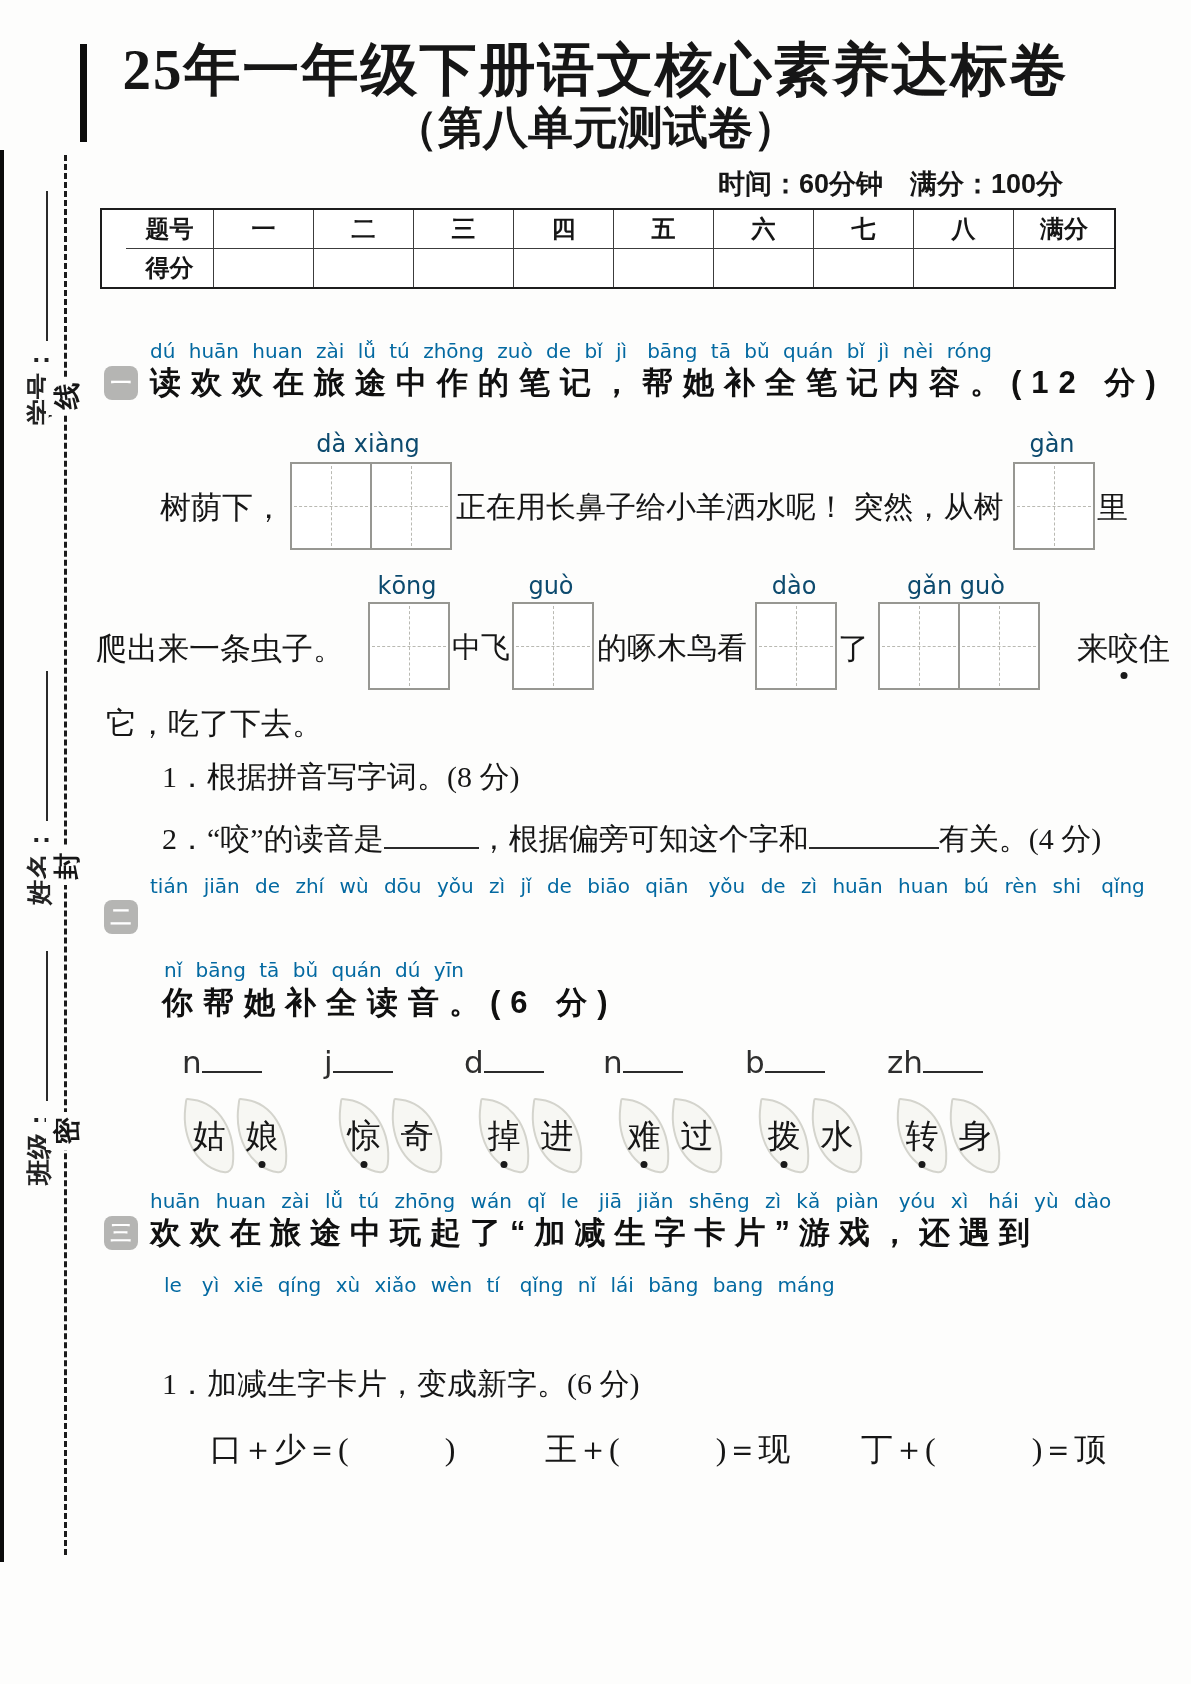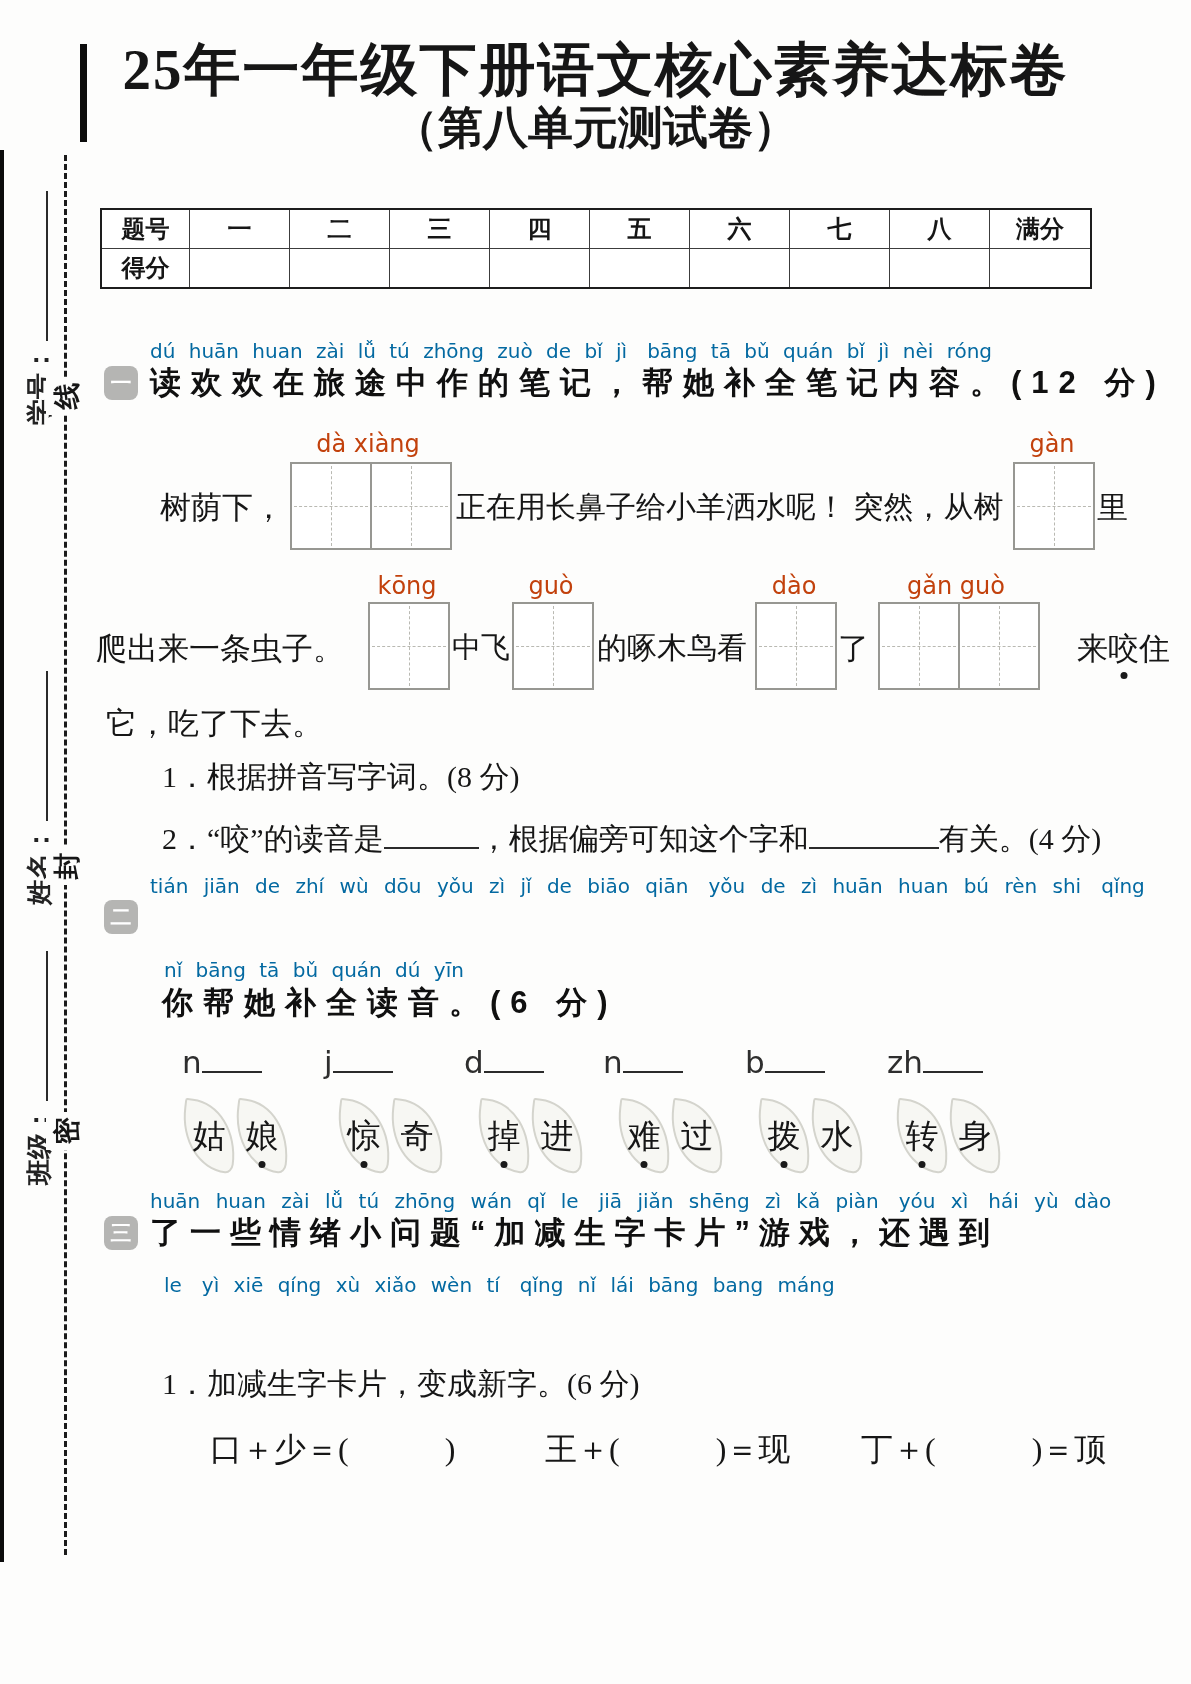--- a/index.html
+++ b/index.html
@@ -20,21 +20,21 @@
   .seal-char { left:48px; width:38px; text-align:center; background:#fdfdfc;
     transform:rotate(-90deg); font-size:27px; font-weight:600; padding:3px 0;
     font-family:"Liberation Sans", sans-serif; }
   
   .title1 { left:0; right:0; top:32px; text-align:center; font-size:57px; font-weight:900; letter-spacing:2px; }
   .title2 { left:0; right:0; top:98px; text-align:center; font-size:45px; font-weight:900; }
   .meta { right:128px; top:166px; font-size:27px; font-weight:700;
     font-family:"Liberation Sans", sans-serif; }
   
   .score-table { left:100px; top:208px; width:988px; display:grid;
-    grid-template-columns:88px repeat(9,100px); border:2px solid #1d1d1d; background:#fff; }
+    grid-template-columns:88px repeat(9,100px); border:2px solid #1d1d1d; background:#fff;padding-left:24px; }
   .score-table div { height:38px; display:flex; align-items:center; justify-content:center;
     border-right:1px solid #3c3c3c; border-bottom:1px solid #3c3c3c;
     font-size:24px; font-weight:700; }
   .score-table div:nth-child(10n) { border-right:none; }
   .score-table div:nth-child(n+11) { border-bottom:none; }
   .intro { left:160px; top:288px; font-size:29px; font-weight:600;
     font-family:"Liberation Sans", sans-serif; }
   
   .pinyin { font-family:"DejaVu Sans", sans-serif; color:#0369a1; font-size:20px; word-spacing:7px; }
   .stem { font-family:"Liberation Sans", sans-serif; font-weight:700; font-size:31px;
@@ -42,21 +42,21 @@
   .badge { width:34px; height:34px; background:#b5b5b3; border-radius:8px; color:#fff;
     display:flex; align-items:center; justify-content:center; font-size:21px; font-weight:700; }
   .hand { font-size:31px; white-space:nowrap; }
   .subq { font-size:30px; white-space:nowrap; }
   
   .tzg-group { display:flex; }
   .tzg { width:78px; height:84px; border:2px solid #979792; background:#fff; position:relative; }
   .tzg + .tzg { margin-left:-2px; }
   .tzg::before { content:""; position:absolute; left:50%; top:2px; bottom:2px; border-left:1px dashed #b9b9b2; }
   .tzg::after  { content:""; position:absolute; top:50%; left:2px; right:2px; border-top:1px dashed #b9b9b2; }
-  .box-pinyin { text-align:center; font-size:24px; color:#c2410c; font-family:"DejaVu Sans", sans-serif; }
+  .box-pinyin { text-align:center; font-size:24px; color:#0c4a6e; font-family:"DejaVu Sans", sans-serif; }
   .blank { display:inline-block; border-bottom:2px solid #2b2b2b; height:1em; vertical-align:baseline; }
   .em-dot { position:relative; display:inline-block; }
   .em-dot::after { content:""; position:absolute; width:7px; height:7px; border-radius:50%;
     background:#1a1a1a; left:50%; bottom:-9px; transform:translateX(-50%); }
   
   .initial-item { font-family:"DejaVu Sans", sans-serif; font-size:31px; color:#2e2e2e; }
   .initial-item .blank { width:60px; }
   
   .leaf-word { display:flex; }
   .leaf-char { position:relative; width:58px; height:72px; display:flex; align-items:center;
@@ -78,20 +78,21 @@
   <div class="abs seal-line"></div>
   <div class="abs side-label" style="left:22px; top:425px;"><span>学号：</span><span class="blank"></span></div>
   <div class="abs side-label" style="left:22px; top:905px;"><span>姓名：</span><span class="blank"></span></div>
   <div class="abs side-label" style="left:22px; top:1185px;"><span>班级：</span><span class="blank"></span></div>
   <div class="abs seal-char" style="top:375px;">线</div>
   <div class="abs seal-char" style="top:845px;">封</div>
   <div class="abs seal-char" style="top:1110px;">密</div>
 
   <div class="abs title1">25年一年级下册语文核心素养达标卷</div>
   <div class="abs title2">（第八单元测试卷）</div>
+  <div class="abs meta">时间：60分钟　满分：100分</div>
 
   <div class="abs score-table">
     <div>题号</div>
     <div>一</div>
     <div>二</div>
     <div>三</div>
     <div>四</div>
     <div>五</div>
     <div>六</div>
     <div>七</div>
@@ -223,21 +224,21 @@
         <span class="em-dot">转</span>
       </div>
     <div class="leaf-char">
         <i class="leaf-bg"></i>
         <span>身</span>
       </div>
   </div>
 
   <div class="abs pinyin" style="left:150px; top:1188px; word-spacing:9px;">huān huan zài lǚ tú zhōng wán qǐ le　jiā jiǎn shēng zì kǎ piàn　yóu xì　hái yù dào</div>
   <div class="abs badge" style="left:104px; top:1216px;">三</div>
-  <div class="abs stem" style="left:150px; top:1212px; letter-spacing:9px;">了一些情绪小问题“加减生字卡片”游戏，还遇到</div>
+  <div class="abs stem" style="left:150px; top:1212px; letter-spacing:9px;">欢欢在旅途中玩起了“加减生字卡片”游戏，还遇到</div>
   <div class="abs pinyin" style="left:164px; top:1272px; word-spacing:8px;">le　yì xiē qíng xù xiǎo wèn tí　qǐng nǐ lái bāng bang máng</div>
   <div class="abs subq" style="left:162px; top:1364px;">1．加减生字卡片，变成新字。(6 分)</div>
 
   <div class="abs eq" style="left:210px; top:1428px;">口＋少＝(　　　)</div>
   <div class="abs eq" style="left:861px; top:1428px;">丁＋(　　　)＝顶</div>
   <div class="abs eq" style="left:545px; top:1428px;">王＋(　　　)＝现</div>
 
 </div>
 
 </body></html>

